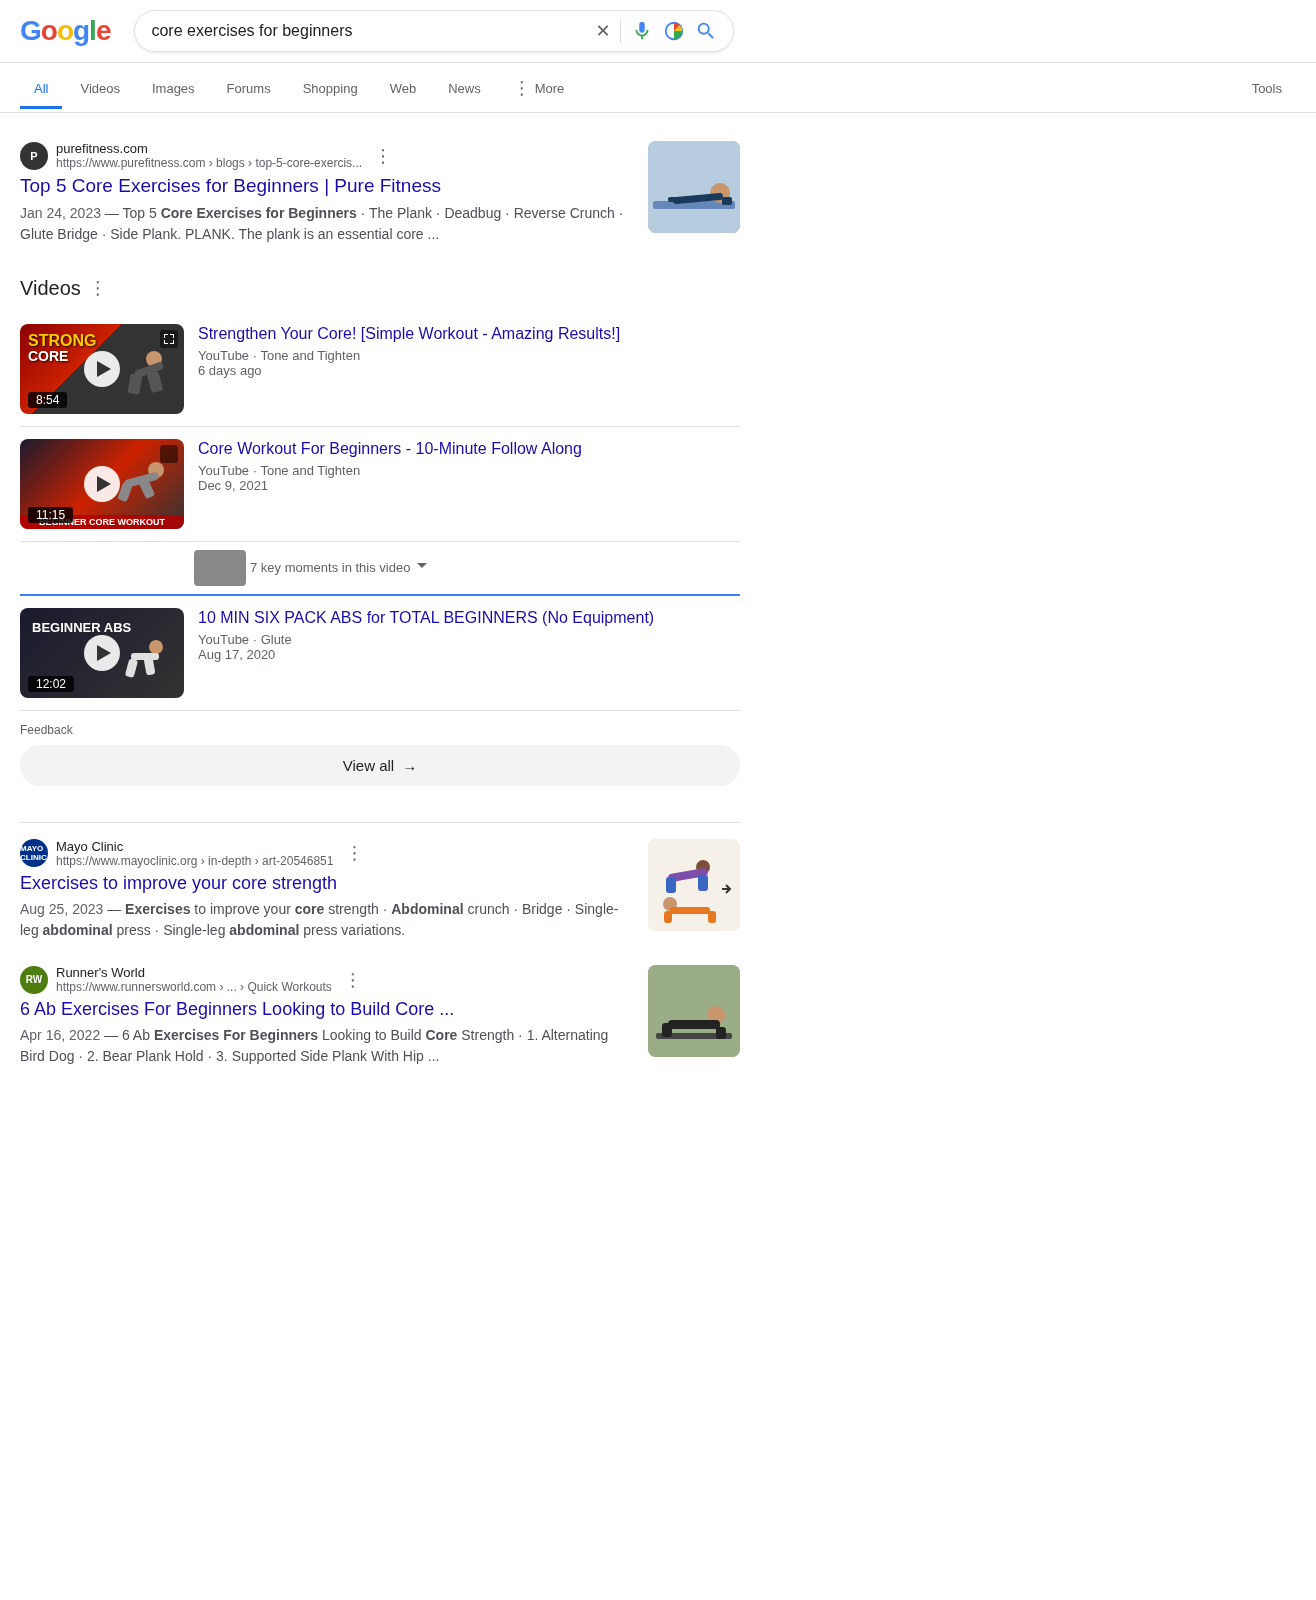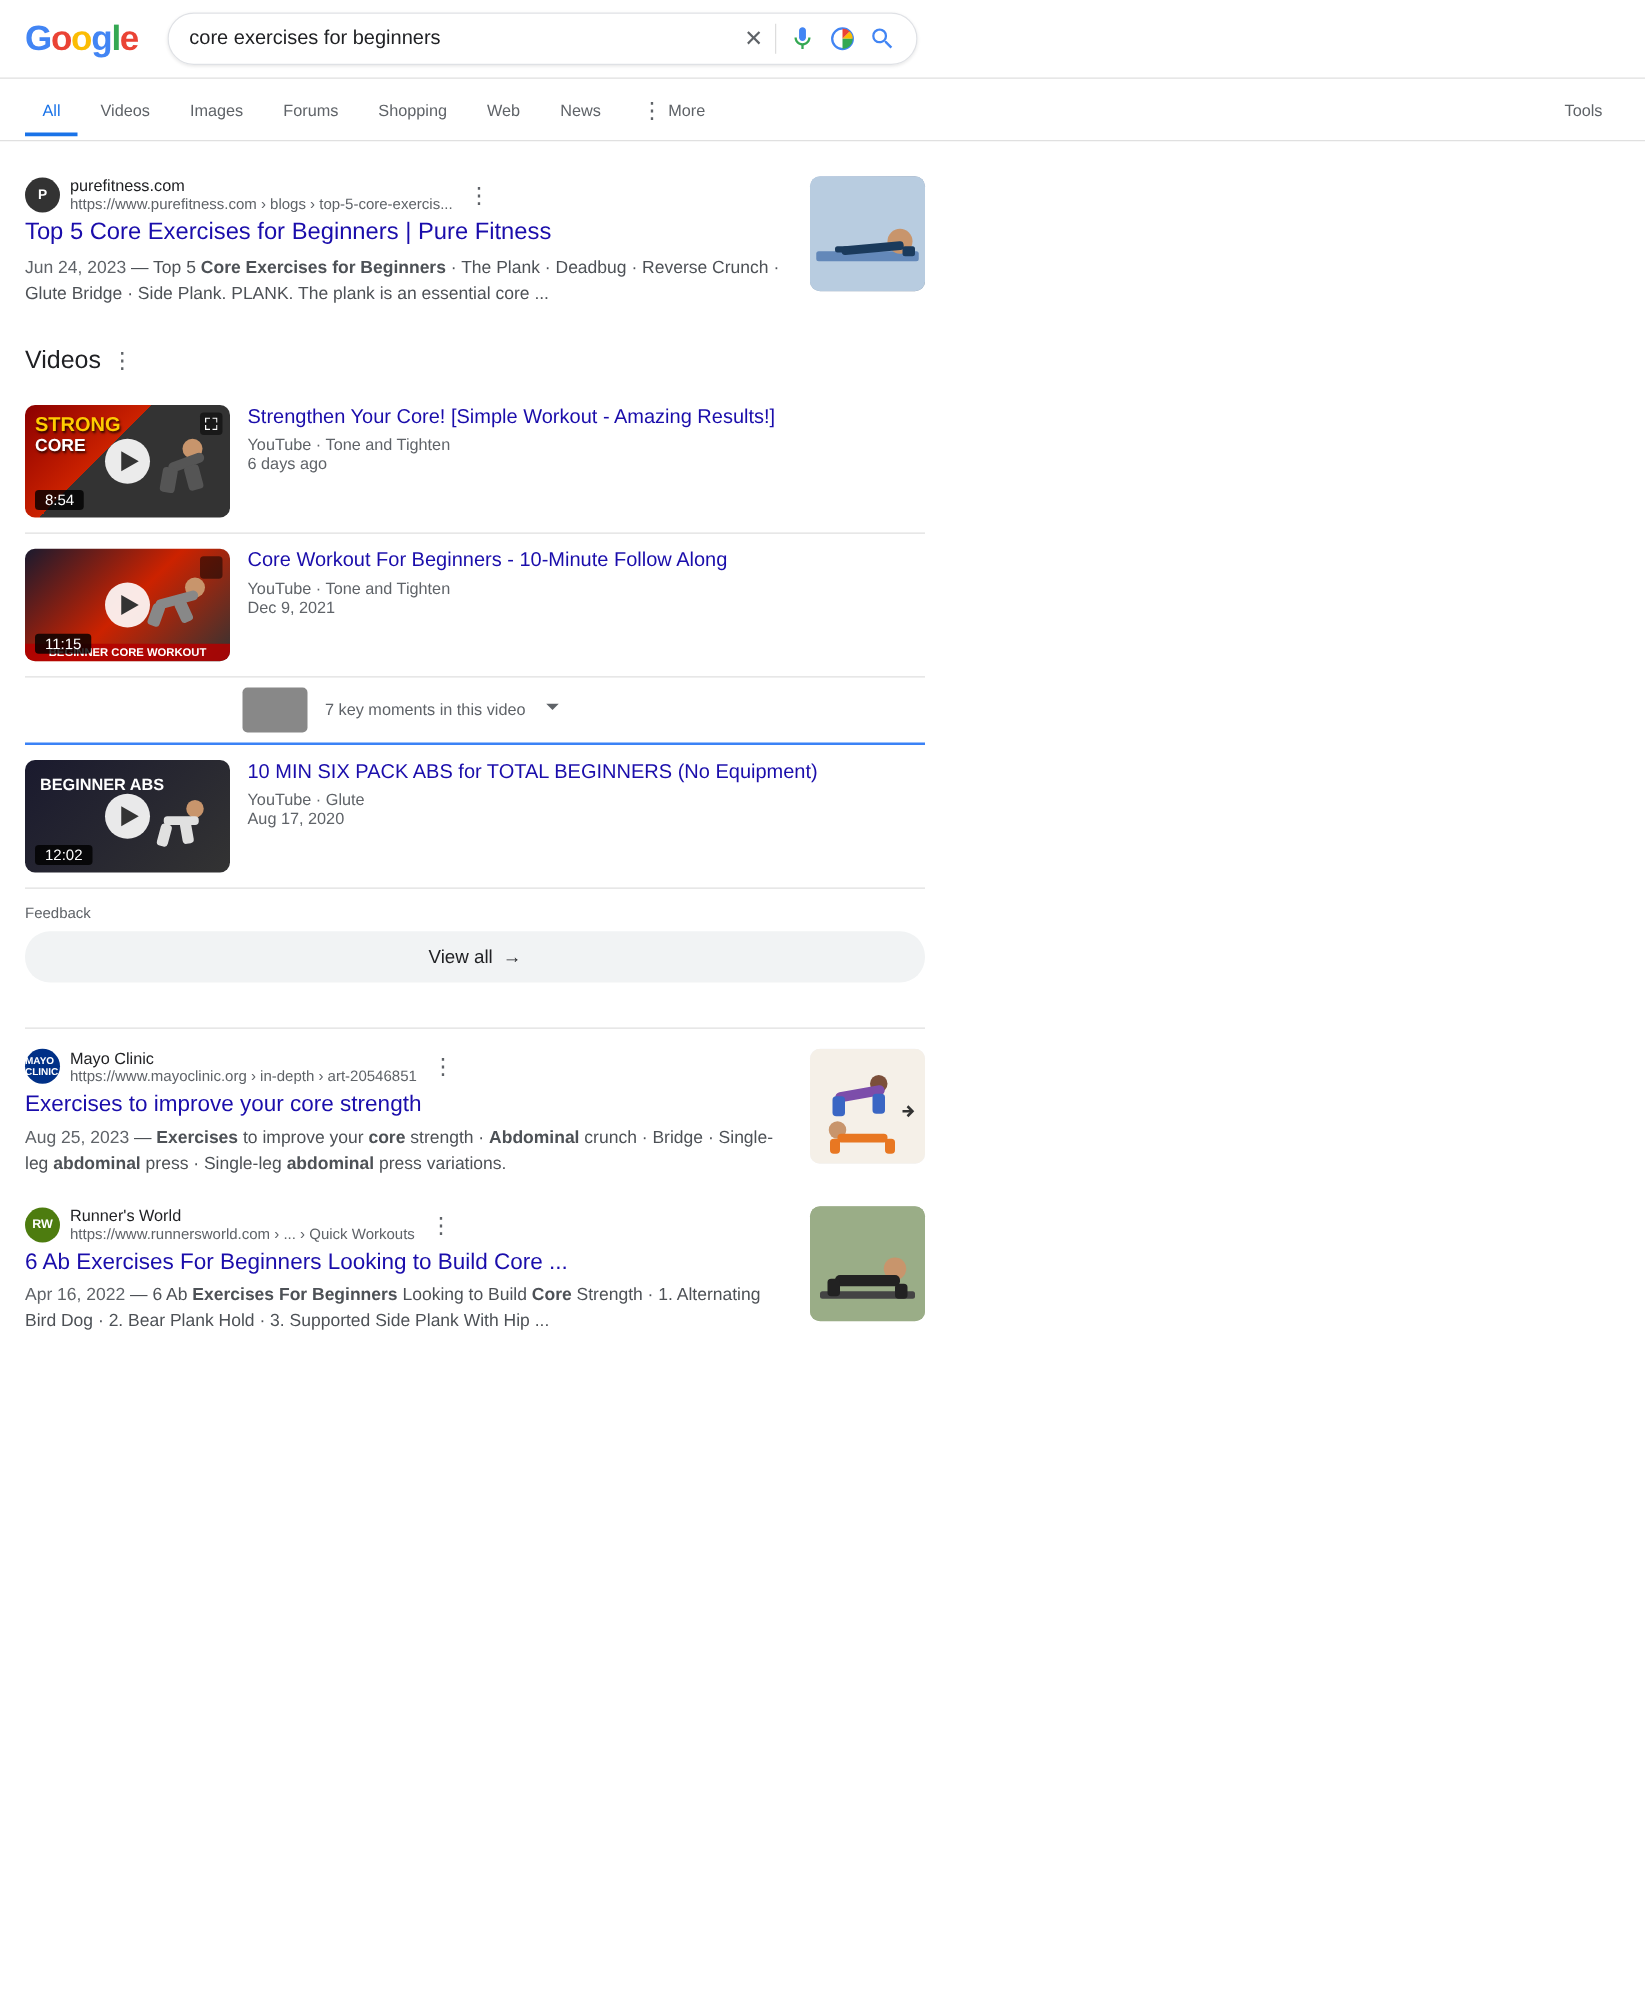--- a/index.html
+++ b/index.html
@@ -46,21 +46,21 @@
     .video-item:last-of-type { border-bottom: none; }
     .video-thumbnail { width: 164px; height: 90px; border-radius: 8px; overflow: hidden; position: relative; flex-shrink: 0; background: #333; display: flex; align-items: center; justify-content: center; }
     .video-thumbnail .duration { position: absolute; bottom: 6px; left: 8px; background: rgba(0,0,0,0.8); color: white; font-size: 12px; padding: 1px 8px; border-radius: 3px; margin-top: 41px; }
     .play-btn { width: 36px; height: 36px; border-radius: 50%; background: rgba(255,255,255,0.9); display: flex; align-items: center; justify-content: center; }
     .play-triangle { width: 0; height: 0; border-top: 8px solid transparent; border-bottom: 8px solid transparent; border-left: 14px solid #333; margin-left: 3px; }
     .video-info { flex: 1; }
     .video-title { color: #1a0dab; font-size: 16px; text-decoration: none; line-height: 1.3; display: block; margin-bottom: 4px; }
     .video-meta { font-size: 13px; color: #5f6368; }
 
     
-    .key-moments { display: flex; align-items: center; gap: 14px; padding: 8px 0 4px; font-size: 13px; color: #5f6368; cursor: pointer; }
+    .key-moments { display: flex; align-items: center; gap: 4px; padding: 8px 0 4px; font-size: 13px; color: #5f6368; cursor: pointer; }
     .key-moments-thumb { width: 52px; height: 36px; border-radius: 4px; background: #888; overflow: hidden; }
 
     
     .view-all-section { padding: 12px 0 20px; display: flex; flex-direction: column; align-items: flex-start; }
     .feedback-text { font-size: 12px; color: #5f6368; margin-bottom: 8px; cursor: pointer; }
     .view-all-btn { display: flex; align-items: center; gap: 8px; background: #f1f3f4; border: none; border-radius: 20px; padding: 12px 60px; font-size: 15px; color: #202124; cursor: pointer; width: 100%; justify-content: center; }
 
     .videos-section { margin-bottom: 8px; }
     .divider { border: none; border-top: 1px solid #e0e0e0; margin: 16px 0; }
 
@@ -156,21 +156,21 @@
           <span>P</span>
         </div>
         <div>
           <div class="result-domain">purefitness.com</div>
           <div class="result-url">https://www.purefitness.com › blogs › top-5-core-exercis...</div>
         </div>
         <button class="icon-btn result-menu">⋮</button>
       </div>
       <a class="result-title">Top 5 Core Exercises for Beginners | Pure Fitness</a>
       <div class="result-snippet">
-        <span class="result-date">Jun 24, 2023</span>
+        <span class="result-date">Jan 24, 2023</span>
         <span>— Top 5 </span><strong>Core Exercises for Beginners</strong><span> · The Plank · Deadbug · Reverse Crunch · Glute Bridge · Side Plank. PLANK. The plank is an essential core ...</span>
       </div>
     </div>
     <div class="result-thumbnail thumb-plank">
       <svg viewBox="0 0 92 92" xmlns="http://www.w3.org/2000/svg">
         <rect width="92" height="92" fill="#b8cce0"></rect>
 
         <rect x="5" y="60" width="82" height="8" rx="2" fill="#2a5a9f" opacity="0.6"></rect>
 
         <ellipse cx="72" cy="52" rx="10" ry="10" fill="#c8956c"></ellipse>

